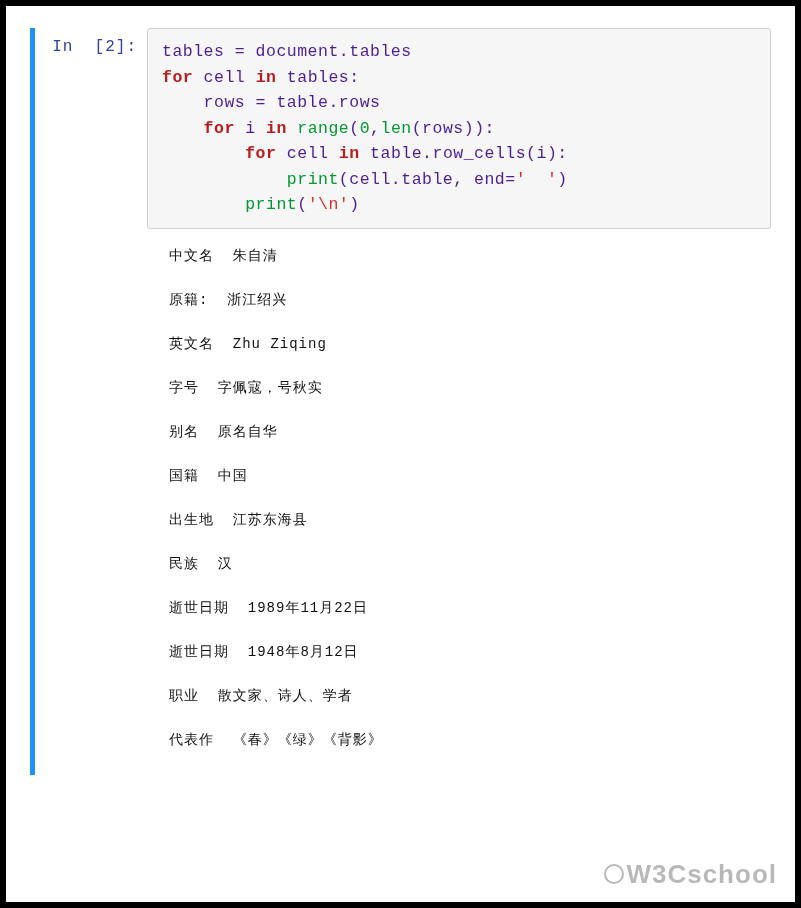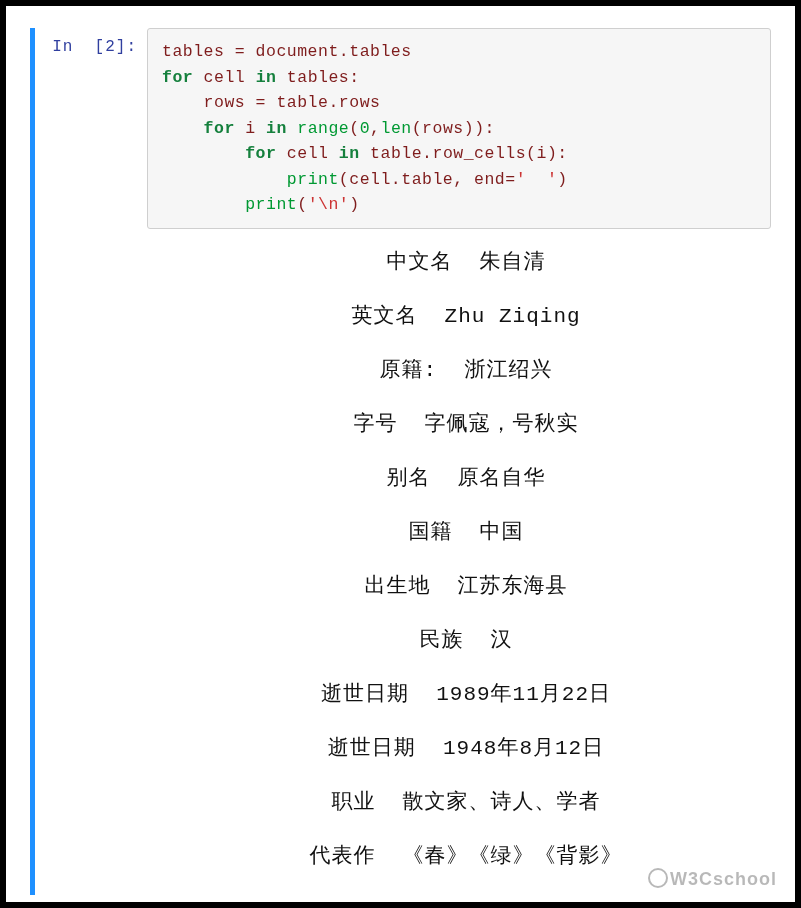--- a/index.html
+++ b/index.html
@@ -53,43 +53,42 @@
     padding: 10px 14px;
     font-family: Menlo, Monaco, Consolas, "Courier New", monospace;
     font-size: 16.5px;
     line-height: 1.55;
     white-space: pre;
     overflow-x: hidden;
     color: #111;
     letter-spacing: 0.5px;
   }
   
-  .tok-kw { color: #15803d; font-weight: bold; }
+  .tok-kw { color: #b91c1c; font-weight: bold; }
   .tok-builtin { color: #009933; }
   .tok-num { color: #009933; }
   .tok-str { color: #cc3333; }
-  .tok-plain { color: #7f1d1d; }
+  .tok-plain { color: #4c1d95; }
   .output-area {
     margin-left: 108px;
     padding: 18px 8px 0 22px;
     font-family: Menlo, Monaco, Consolas, "Courier New", monospace, "Microsoft YaHei", sans-serif;
-    font-size: 21px;
+    font-size: 14px;
     color: #111;
     letter-spacing: 1px;
-    text-align: center;
   }
   .output-line {
     margin-bottom: 26px;
     white-space: pre;
   }
   .watermark {
     position: absolute;
     right: 18px;
     bottom: 12px;
-    font-size: 18px;
+    font-size: 26px;
     color: rgba(0,0,0,0.28);
     font-weight: bold;
     letter-spacing: 1px;
     font-family: Arial, sans-serif;
     pointer-events: none;
   }
   .watermark .circ {
     display: inline-block;
     width: 20px; height: 20px;
     border: 2px solid rgba(0,0,0,0.28);
@@ -111,22 +110,22 @@
         <div class="input-area" id="code-area"><span class="tok-plain">tables = document.tables</span>
 <span class="tok-kw">for</span><span class="tok-plain"> cell </span><span class="tok-kw">in</span><span class="tok-plain"> tables:</span>
 <span class="tok-plain">    rows = table.rows</span>
 <span class="tok-plain">    </span><span class="tok-kw">for</span><span class="tok-plain"> i </span><span class="tok-kw">in</span><span class="tok-plain"> </span><span class="tok-builtin">range</span><span class="tok-plain">(</span><span class="tok-num">0</span><span class="tok-plain">,</span><span class="tok-builtin">len</span><span class="tok-plain">(rows)):</span>
 <span class="tok-plain">        </span><span class="tok-kw">for</span><span class="tok-plain"> cell </span><span class="tok-kw">in</span><span class="tok-plain"> table.row_cells(i):</span>
 <span class="tok-plain">            </span><span class="tok-builtin">print</span><span class="tok-plain">(cell.table, end=</span><span class="tok-str">'  '</span><span class="tok-plain">)</span>
 <span class="tok-plain">        </span><span class="tok-builtin">print</span><span class="tok-plain">(</span><span class="tok-str">'\n'</span><span class="tok-plain">)</span></div>
       </div>
       <div class="output-area" id="output-area">
           <div class="output-line">中文名  朱自清</div>
+          <div class="output-line">原籍:  浙江绍兴</div>
           <div class="output-line">英文名  Zhu Ziqing</div>
-          <div class="output-line">原籍:  浙江绍兴</div>
           <div class="output-line">字号  字佩寇，号秋实</div>
           <div class="output-line">别名  原名自华</div>
           <div class="output-line">国籍  中国</div>
           <div class="output-line">出生地  江苏东海县</div>
           <div class="output-line">民族  汉</div>
           <div class="output-line">逝世日期  1989年11月22日</div>
           <div class="output-line">逝世日期  1948年8月12日</div>
           <div class="output-line">职业  散文家、诗人、学者</div>
           <div class="output-line">代表作  《春》《绿》《背影》</div>
         </div>

